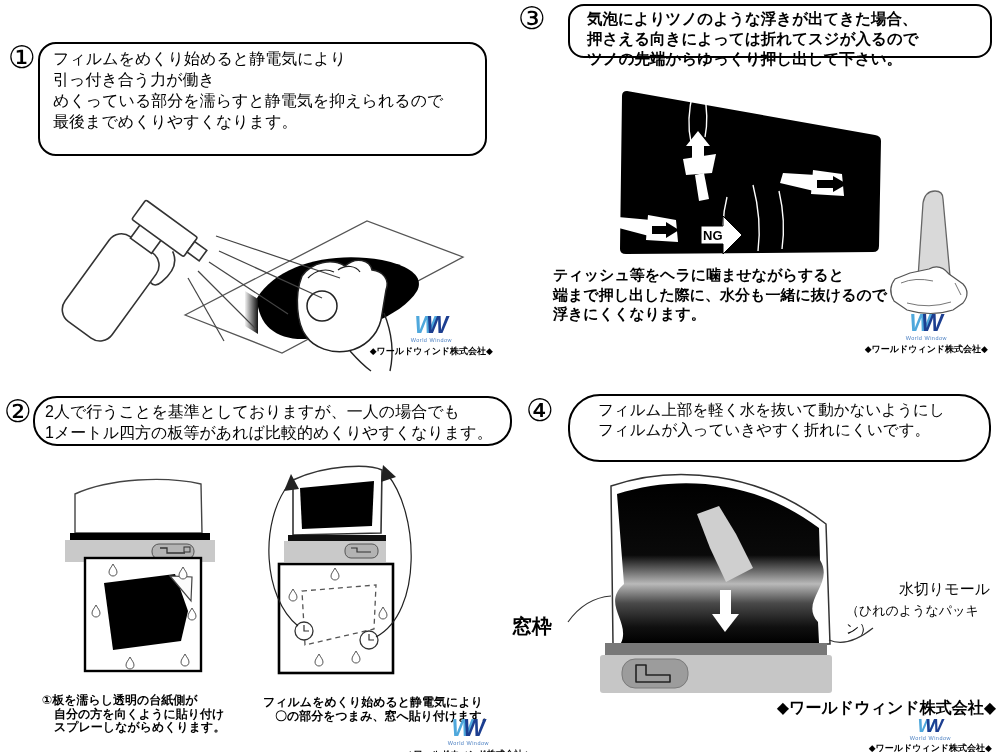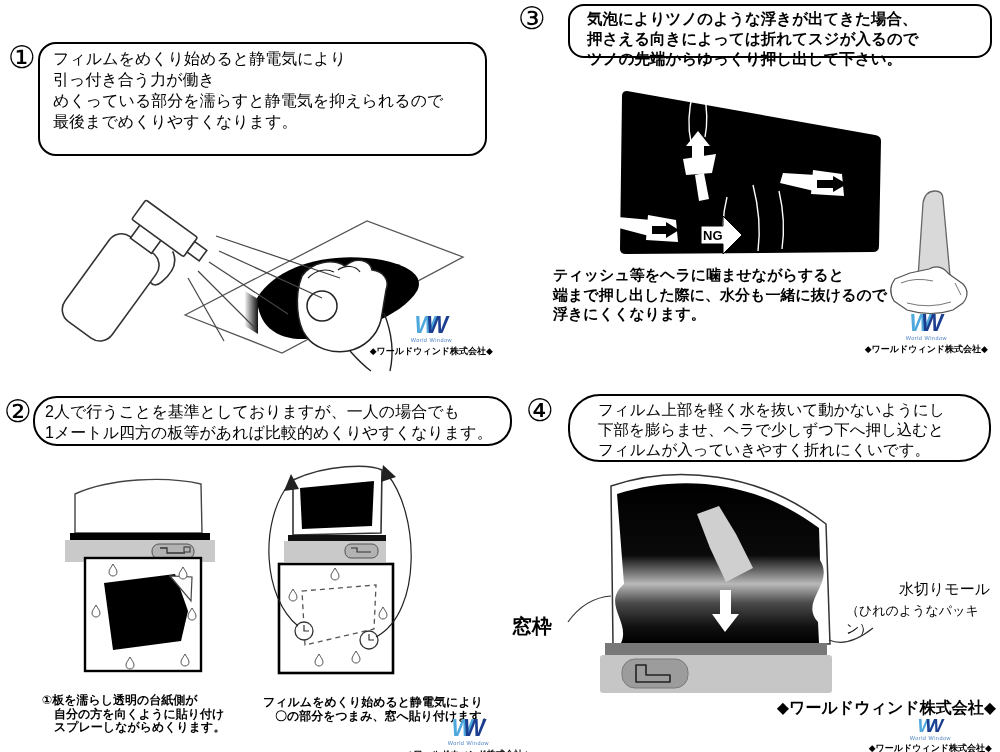--- a/index.html
+++ b/index.html
@@ -225,21 +225,20 @@
 
   <div class="abs brand" style="right:12px;top:312px;">
     <div class="ww"><span class="w1">W</span><span class="w2">W</span></div>
     <div class="ww-sub">World Window</div>
     <div class="co-small">◆ワールドウィンド株式会社◆</div>
   </div>
 
   <div class="abs stepnum" style="left:526px;top:395px;">④</div>
   <div class="abs bubble b4">
     <div class="ln">フィルム上部を軽く水を抜いて動かないようにし</div>
-    <div class="ln">下部を膨らませ、ヘラで少しずつ下へ押し込むと</div>
     <div class="ln">フィルムが入っていきやすく折れにくいです。</div>
   </div>
 
   <svg class="abs" style="left:505px;top:470px;" width="495" height="228" viewBox="0 0 495 228">
     <defs>
       <linearGradient id="filmgrad4" x1="0" y1="0" x2="0" y2="1">
         <stop offset="0" stop-color="#000"></stop>
         <stop offset="0.45" stop-color="#0a0a0a"></stop>
         <stop offset="0.63" stop-color="#b9b9b9"></stop>
         <stop offset="0.75" stop-color="#4a4a4a"></stop>

